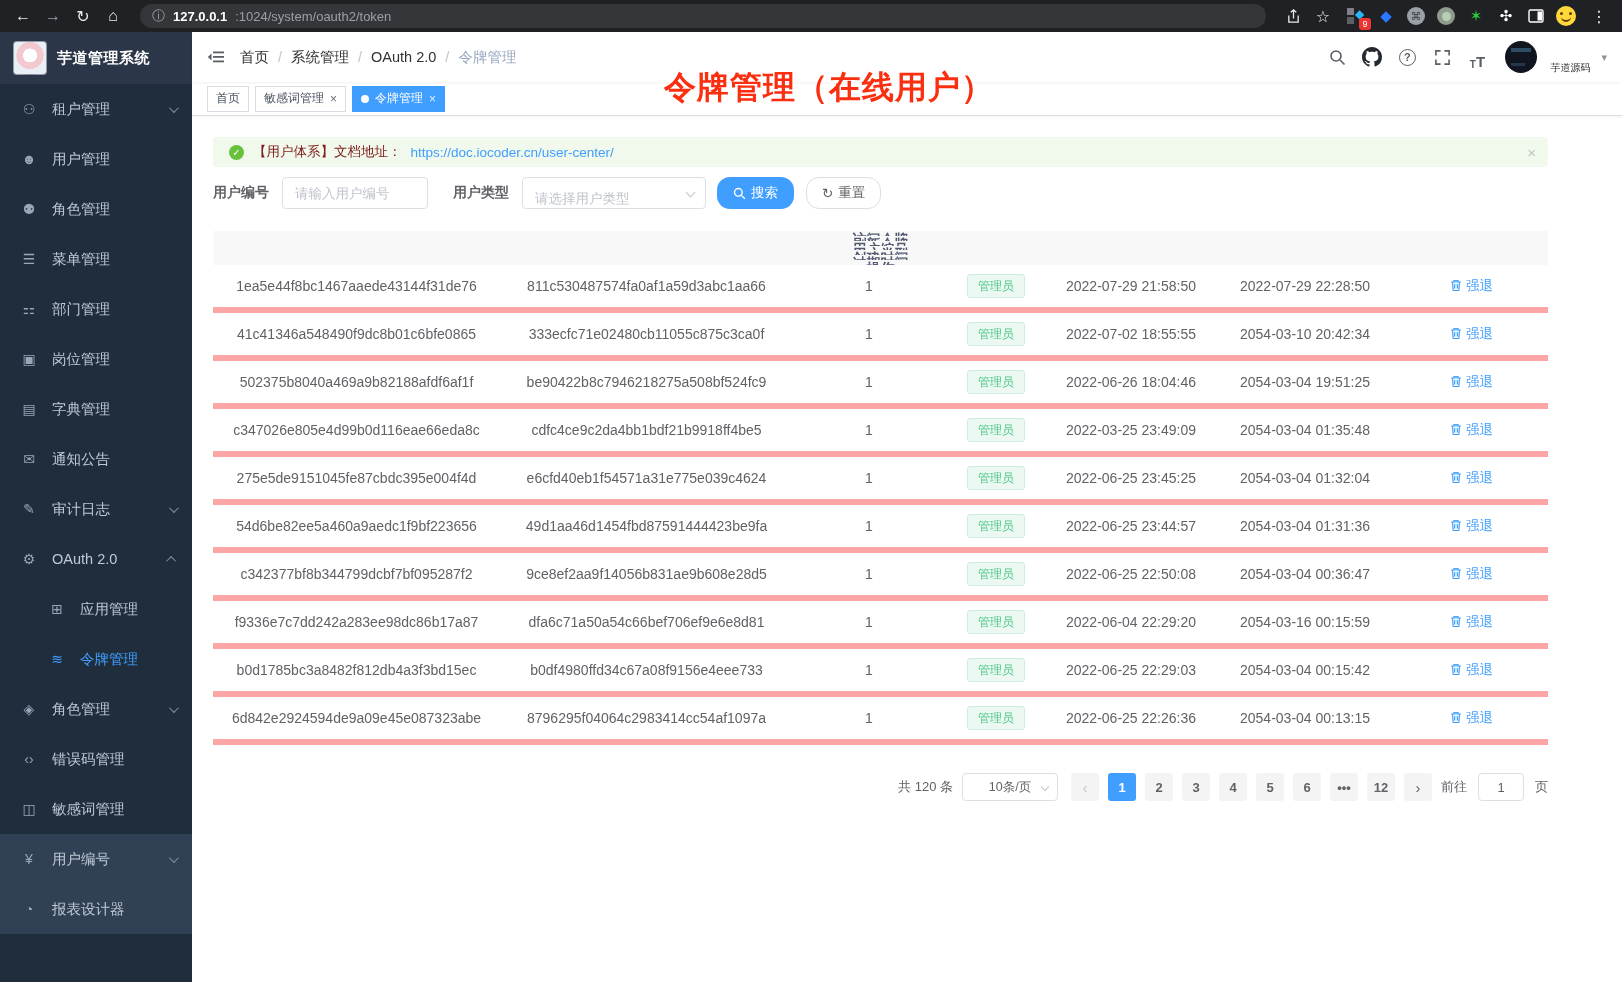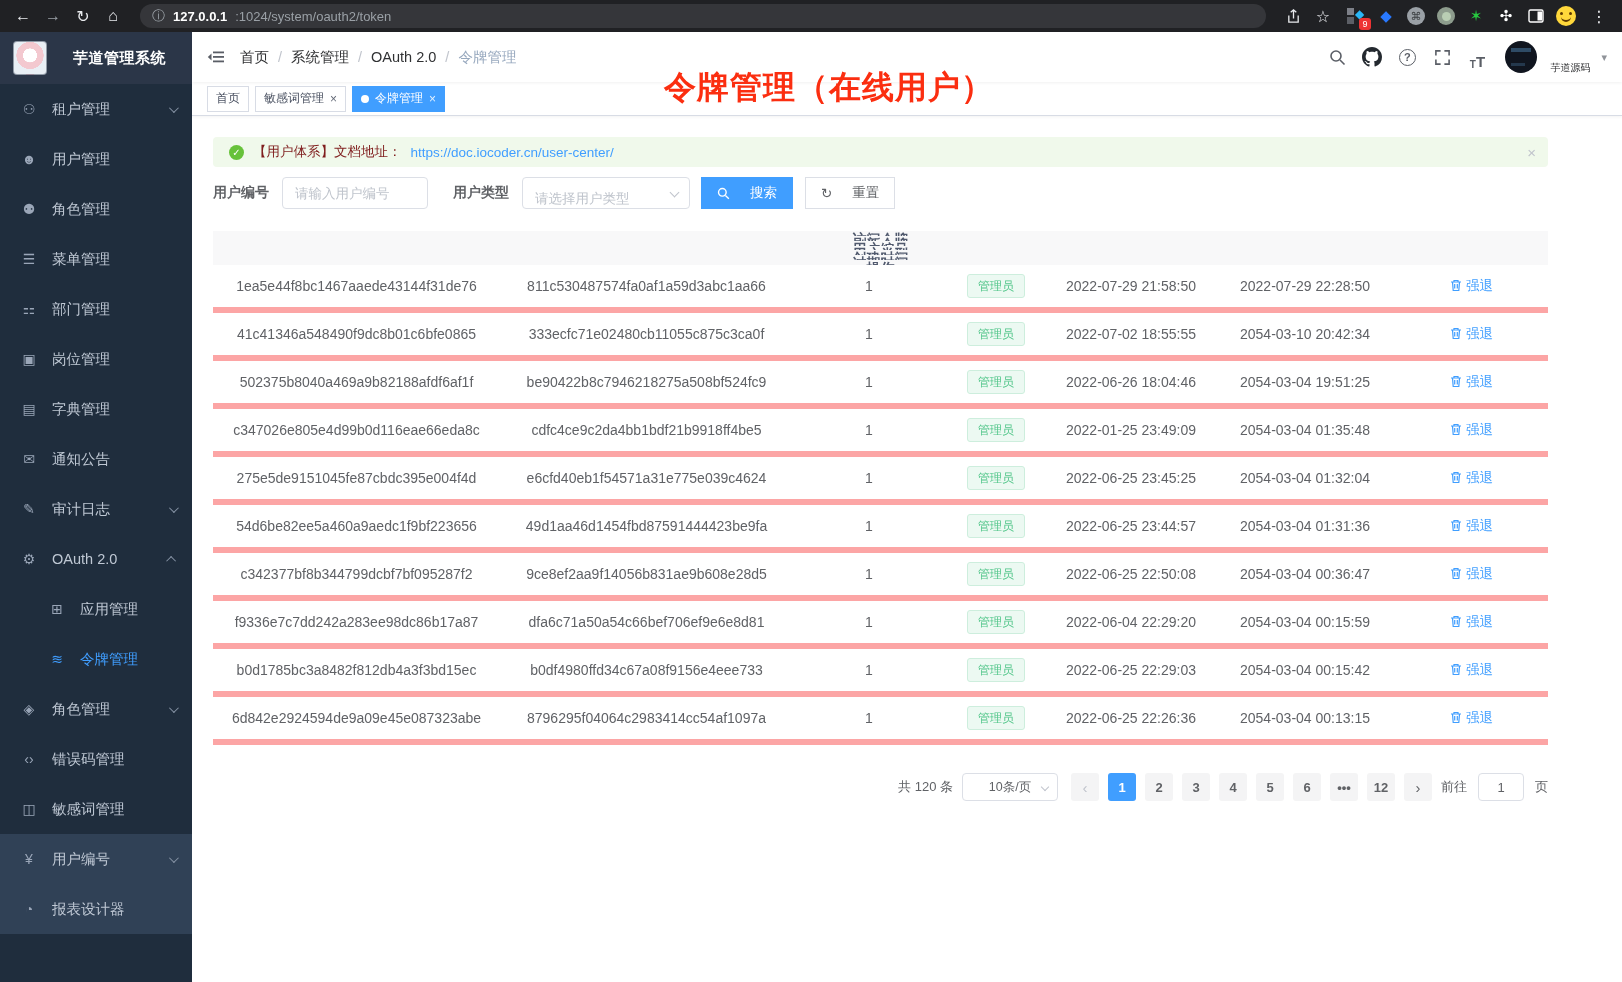--- a/index.html
+++ b/index.html
@@ -35,21 +35,21 @@
   .smiley { width:20px; height:20px; border-radius:50%; background:#ffd83b; position:relative; }
   .smiley i { position:absolute; width:3px; height:3px; border-radius:50%; background:#5f3b00; top:6px; }
   .smiley i.l { left:4px; } .smiley i.r { right:4px; }
   .smiley u { position:absolute; left:5px; right:5px; bottom:4px; height:5px;
     border-bottom:2px solid #5f3b00; border-radius:0 0 8px 8px; }
 
   
   .app { display:flex; height:950px; }
   .sidebar { width:192px; flex:0 0 192px; background:#1f2d3d; color:#bfc8d4; overflow:hidden; }
   .logo-row { height:52px; background:#2b3648; display:flex; align-items:center;
-    padding:0 13px; gap:26px; }
+    padding:0 13px; gap:10px; }
   .logo-avatar { width:34px; height:34px; border-radius:4px; flex:0 0 auto;
     background:radial-gradient(circle at 50% 42%, #fff 0 28%, #f3c8cf 29% 55%, #e9eff5 56%);
     border:1px solid #44506388; }
   .app-title { color:#fff; font-size:15px; font-weight:700; letter-spacing:.5px; white-space:nowrap; }
   .menu-item { height:50px; display:flex; align-items:center; padding:0 16px 0 20px;
     gap:14px; font-size:14.5px; cursor:pointer; white-space:nowrap; }
   .menu-item .mi-icon { width:18px; text-align:center; color:#9aa6b8; font-size:14px; flex:0 0 auto; }
   .menu-item.sub { padding-left:48px; }
   .menu-item.active, .menu-item.active .mi-icon { color:#409eff; }
   .menu-item.section2 { background:#304156; }
@@ -103,27 +103,27 @@
     font-size:10px; display:flex; align-items:center; justify-content:center; flex:0 0 auto; }
   .alert-text { color:#7f1d1d; font-size:13.5px; }
   .alert-link { color:#409eff; font-size:13.5px; text-decoration:none; cursor:pointer; }
   .alert-close { position:absolute; right:12px; color:#c0c4cc; font-size:15px; cursor:pointer; }
 
   .search-row { margin-top:10px; display:flex; align-items:center; height:32px; }
   .form-label { font-size:14px; font-weight:700; color:#606266; margin-right:13px; }
   .text-input { width:146px; height:32px; border:1px solid #dcdfe6; border-radius:4px;
     padding:0 12px; font-size:13.5px; color:#606266; outline:none; }
   .text-input::placeholder { color:#bfc4cc; }
-  .sel { width:168px; height:32px; border:1px solid #dcdfe6; border-radius:4px; display:flex;
+  .sel { width:184px; height:32px; border:1px solid #dcdfe6; border-radius:4px; display:flex;
     align-items:center; padding:12px 26px 0 12px; font-size:13.5px; color:#bfc4cc; cursor:pointer;
     position:relative; }
   .sel .chev2 { position:absolute; right:11px; top:11px; width:7px; height:7px;
     border-right:1.3px solid #c0c4cc; border-bottom:1.3px solid #c0c4cc; transform:rotate(45deg); }
   .gap24 { width:25px; }
-  .btn { height:32px; border-radius:0; display:inline-flex; align-items:center; gap:20px;
+  .btn { height:32px; border-radius:13px; display:inline-flex; align-items:center; gap:5px;
     padding:0 15px; font-size:13.5px; cursor:pointer; border:1px solid transparent; }
   .btn-primary { background:#409eff; color:#fff; margin-left:11px; }
   .btn-default { background:#fff; color:#606266; border-color:#dcdfe6; margin-left:12px; }
 
   
   .table { margin-top:22px; width:1335px; font-size:14px; color:#606266; }
   .thead { display:flex; align-items:center; height:34px; background:#f8f8f9; color:#515a6e;
     font-weight:700;flex-direction:column; }
   .th, .td { text-align:center; overflow:hidden; white-space:nowrap; }
   .thead > :nth-child(1), .trow > :nth-child(1) { width:287px; }
@@ -514,21 +514,21 @@
               </svg>
               <span>强退</span>
             </span></span>
           </div>
 
           <div class="trow">
             <span class="td">c347026e805e4d99b0d116eae66eda8c</span>
             <span class="td">cdfc4ce9c2da4bb1bdf21b9918ff4be5</span>
             <span class="td">1</span>
             <span class="td"><span class="badge">管理员</span></span>
-            <span class="td">2022-01-25 23:49:09</span>
+            <span class="td">2022-03-25 23:49:09</span>
             <span class="td">2054-03-04 01:35:48</span>
             <span class="td"><span class="op-link">
               <svg width="12" height="13" viewBox="0 0 12 13" fill="none" stroke="#409eff" stroke-width="1.2">
                 <path d="M1 3h10M4 3V1.5h4V3M2.5 3l.7 8.5h5.6L9.5 3M4.7 5v4.5M7.3 5v4.5"></path>
               </svg>
               <span>强退</span>
             </span></span>
           </div>
 
           <div class="trow">
@@ -575,21 +575,21 @@
               <span>强退</span>
             </span></span>
           </div>
 
           <div class="trow">
             <span class="td">f9336e7c7dd242a283ee98dc86b17a87</span>
             <span class="td">dfa6c71a50a54c66bef706ef9e6e8d81</span>
             <span class="td">1</span>
             <span class="td"><span class="badge">管理员</span></span>
             <span class="td">2022-06-04 22:29:20</span>
-            <span class="td">2054-03-04 00:15:59</span>
+            <span class="td">2054-03-16 00:15:59</span>
             <span class="td"><span class="op-link">
               <svg width="12" height="13" viewBox="0 0 12 13" fill="none" stroke="#409eff" stroke-width="1.2">
                 <path d="M1 3h10M4 3V1.5h4V3M2.5 3l.7 8.5h5.6L9.5 3M4.7 5v4.5M7.3 5v4.5"></path>
               </svg>
               <span>强退</span>
             </span></span>
           </div>
 
           <div class="trow">
             <span class="td">b0d1785bc3a8482f812db4a3f3bd15ec</span>

